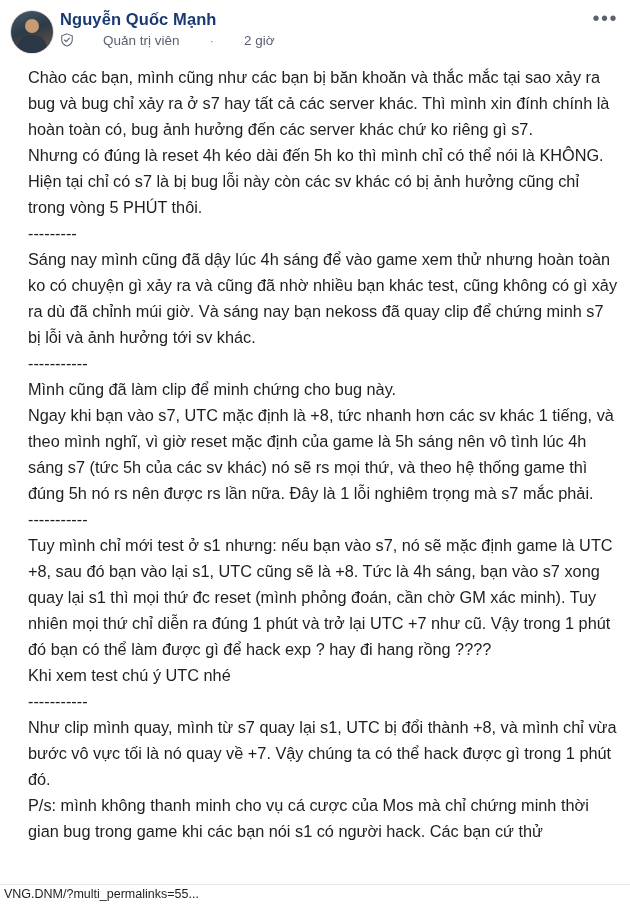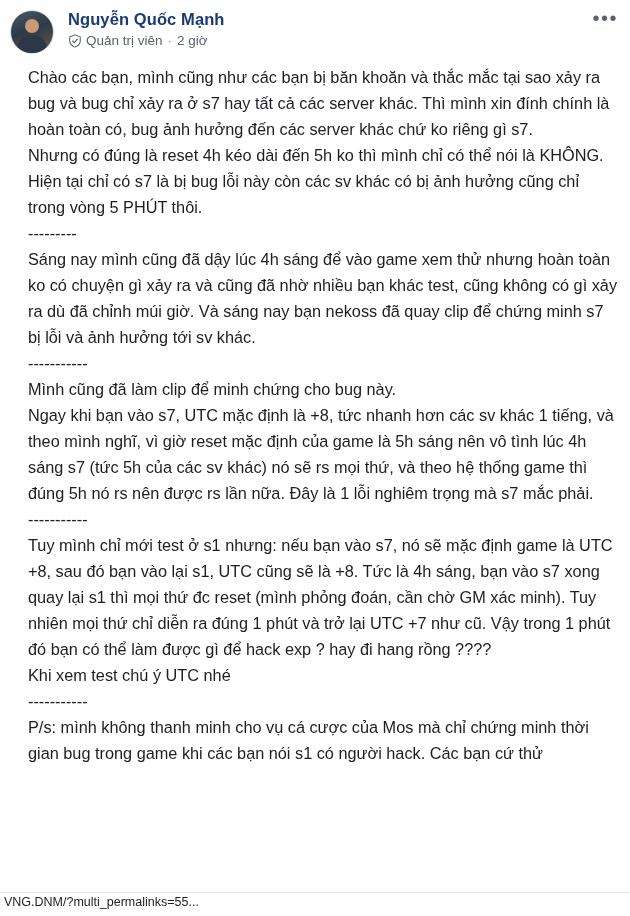--- a/index.html
+++ b/index.html
@@ -52,40 +52,40 @@
   .avatar .body {
     position: absolute;
     width: 30px;
     height: 18px;
     border-radius: 14px 14px 0 0;
     background: #2c3845;
     left: 6px;
     top: 24px;
   }
   .header-text {
-    margin-left: 14px;
+    margin-left: 6px;
     display: flex;
     flex-direction: column;
     justify-content: center;
     padding-top: 1px;
   }
   .author-name {
     font-size: 16.5px;
     font-weight: bold;
     color: #1b3a73;
     line-height: 20px;
     letter-spacing: 0.1px;
   }
   .meta-row {
     display: flex;
-    align-items: center;
     margin-top: 4px;
     font-size: 13.5px;
     color: #5a6270;
     line-height: 16px;
+    gap: 25px;
   }
   .badge-icon {
     width: 14px;
     height: 14px;
     margin-right: 4px;
     display: inline-block;
     position: relative;
   }
   .badge-icon svg { display: block; }
   .meta-sep {
@@ -115,21 +115,21 @@
     margin: 0 0 0 16px;
   }
   .divider-text {
     color: #1c1e21;
     letter-spacing: 0px;
   }
   
   .bottom-link {
     position: absolute;
     left: 0;
-    bottom: 4px;
+    bottom: 12px;
     width: 100%;
     padding: 2px 0 3px 4px;
     box-sizing: border-box;
     font-size: 12.5px;
     color: #1c1e21;
     background: #ffffff;
     border-top: 1px solid #e8e8e8;
     white-space: nowrap;
     overflow: hidden;
   }
@@ -167,18 +167,19 @@
     <p>Hiện tại chỉ có s7 là bị bug lỗi này còn các sv khác có bị ảnh hưởng cũng chỉ trong vòng 5 PHÚT thôi.</p>
     <p class="divider-text">---------</p>
     <p>Sáng nay mình cũng đã dậy lúc 4h sáng để vào game xem thử nhưng hoàn toàn ko có chuyện gì xảy ra và cũng đã nhờ nhiều bạn khác test, cũng không có gì xảy ra dù đã chỉnh múi giờ. Và sáng nay bạn nekoss đã quay clip để chứng minh s7 bị lỗi và ảnh hưởng tới sv khác.</p>
     <p class="divider-text">-----------</p>
     <p>Mình cũng đã làm clip để minh chứng cho bug này.</p>
     <p>Ngay khi bạn vào s7, UTC mặc định là +8, tức nhanh hơn các sv khác 1 tiếng, và theo mình nghĩ, vì giờ reset mặc định của game là 5h sáng nên vô tình lúc 4h sáng s7 (tức 5h của các sv khác) nó sẽ rs mọi thứ, và theo hệ thống game thì đúng 5h nó rs nên được rs lần nữa. Đây là 1 lỗi nghiêm trọng mà s7 mắc phải.</p>
     <p class="divider-text">-----------</p>
     <p>Tuy mình chỉ mới test ở s1 nhưng: nếu bạn vào s7, nó sẽ mặc định game là UTC +8, sau đó bạn vào lại s1, UTC cũng sẽ là +8. Tức là 4h sáng, bạn vào s7 xong quay lại s1 thì mọi thứ đc reset (mình phỏng đoán, cần chờ GM xác minh). Tuy nhiên mọi thứ chỉ diễn ra đúng 1 phút và trở lại UTC +7 như cũ. Vậy trong 1 phút đó bạn có thể làm được gì để hack exp ? hay đi hang rồng ????</p>
     <p>Khi xem test chú ý UTC nhé</p>
     <p class="divider-text">-----------</p>
+    <p>Như clip mình quay, mình từ s7 quay lại s1, UTC bị đổi thành +8, và mình chỉ vừa bước vô vực tối là nó quay về +7. Vậy chúng ta có thể hack được gì trong 1 phút đó.</p>
     <p>P/s: mình không thanh minh cho vụ cá cược của Mos mà chỉ chứng minh thời gian bug trong game khi các bạn nói s1 có người hack. Các bạn cứ thử</p>
   </div>
 
   <div class="bottom-link">VNG.DNM/?multi_permalinks=55...</div>
 
 </div>
 
 </body></html>

